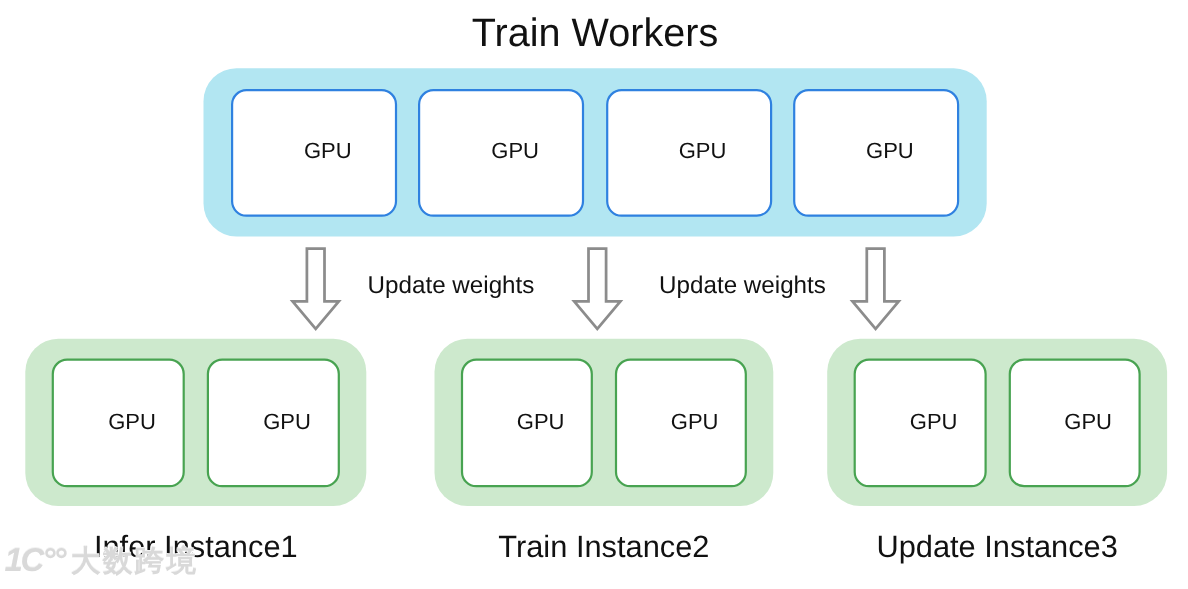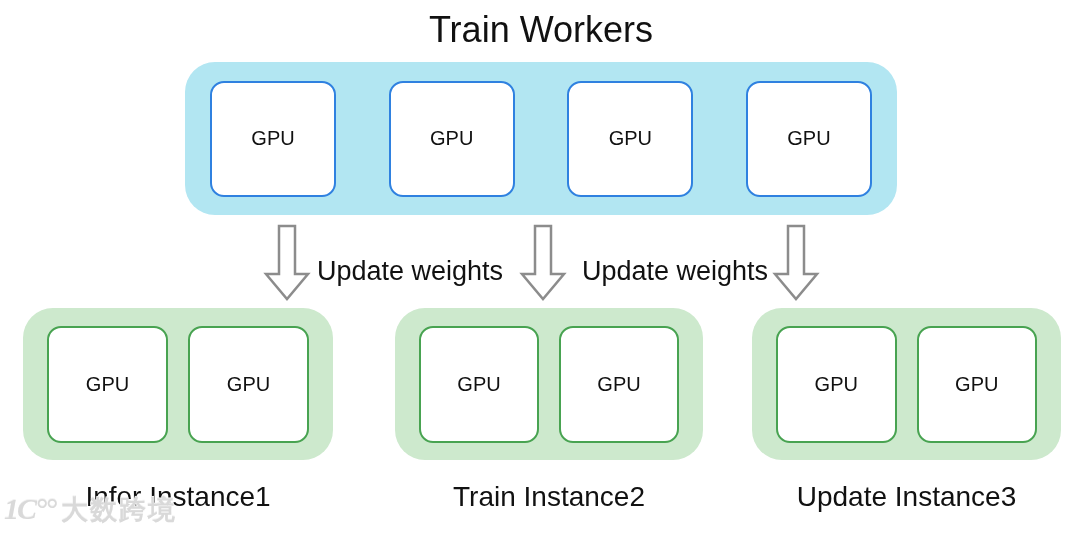--- a/index.html
+++ b/index.html
@@ -23,29 +23,29 @@
   }
   .train-cluster{
     position:absolute;left:185px;top:62px;width:712px;height:153px;
     background:var(--train-fill);border-radius:30px;
     display:flex;align-items:center;justify-content:space-between;
     padding:0 25px;box-sizing:border-box;
   }
   .gpu{
     background:#ffffff;border-radius:14px;
     display:flex;align-items:center;justify-content:center;
-    font-size:20px;color:var(--text);
+    font-size:20px;color:var(--text);padding-left:25px;
   }
   .gpu.blue{width:122px;height:112px;border:2px solid var(--train-gpu-border);}
   .gpu.green{width:121px;height:113px;border:2px solid var(--infer-gpu-border);}
   .down-arrow{position:absolute;top:224px;width:48px;height:78px;}
   .arrow-1{left:263px;} .arrow-2{left:519px;} .arrow-3{left:772px;}
   .update-label{
-    position:absolute;top:256px;transform:translateX(-50%);
-    font-size:27px;line-height:30px;white-space:nowrap;color:var(--text);
+    position:absolute;top:244px;transform:translateX(-50%);
+    font-size:22px;line-height:30px;white-space:nowrap;color:var(--text);
   }
   .update-label-1{left:410px;} .update-label-2{left:675px;}
   .infer-cluster{
     position:absolute;top:308px;height:152px;
     background:var(--infer-fill);border-radius:30px;
     display:flex;align-items:center;gap:20px;
     padding:0 24px;box-sizing:border-box;
   }
   .infer-1{left:23px;width:310px;}
   .infer-2{left:395px;width:308px;}
@@ -57,21 +57,21 @@
   .infer-label-1{left:23px;width:310px;}
   .infer-label-2{left:395px;width:308px;}
   .infer-label-3{left:752px;width:309px;}
   .watermark{
     position:absolute;left:4px;top:492px;
     display:flex;align-items:baseline;gap:6px;
     color:var(--watermark);
     text-shadow:0 1px 0 #ffffff, 0 -1px 0 #f2f2f2;
     user-select:none;
   }
-  .watermark-logo{font-size:30px;font-style:italic;font-weight:bold;letter-spacing:-2px;font-family:Liberation Serif, serif;}
+  .watermark-logo{font-size:30px;font-style:italic;font-weight:bold;letter-spacing:-2px;}
   .watermark-text{font-size:27px;font-weight:bold;letter-spacing:2px;font-family:"DejaVu Sans", sans-serif;}
 </style>
 </head>
 <body>
 
 <div class="diagram-title">Train Workers</div>
 
 <div class="train-cluster">
   <div class="gpu blue">GPU</div>
   <div class="gpu blue">GPU</div>

